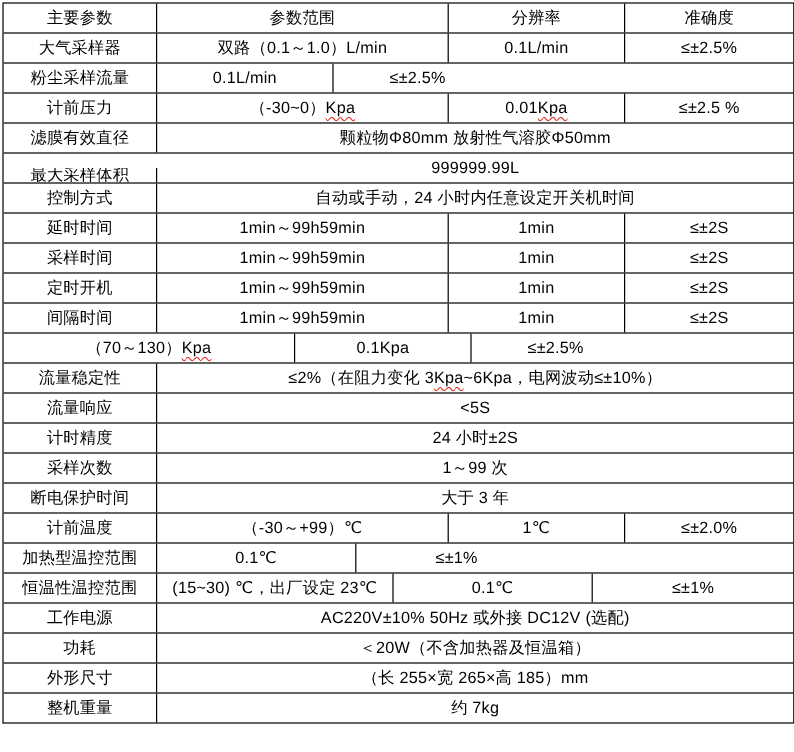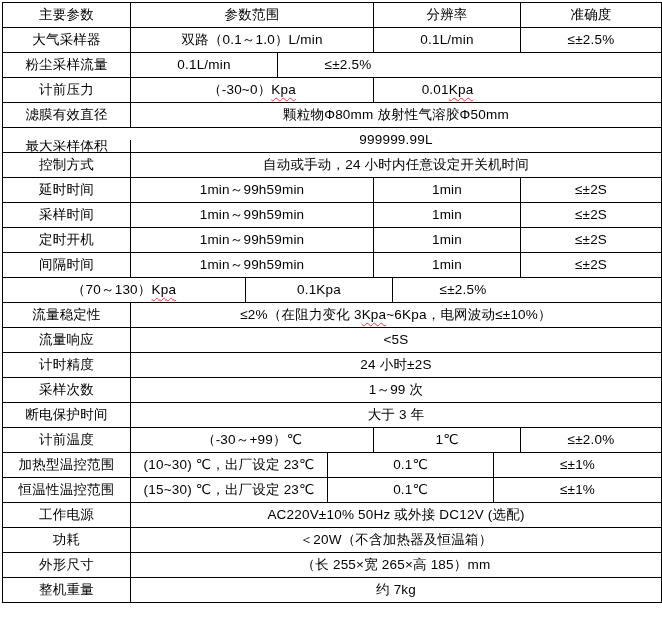--- a/index.html
+++ b/index.html
@@ -72,20 +72,21 @@
     </div>
     <div class="row">
       <div class="cell" style="width: 128px;">粉尘采样流量</div>
       <div class="cell" style="width: 147px;">0.1L/min</div>
       <div class="cell" style="width: 140px;">≤±2.5%</div>
     </div>
     <div class="row">
       <div class="cell" style="width: 128px;">计前压力</div>
       <div class="cell" style="width: 243px;">（-30~0）<span class="squiggle">Kpa</span></div>
       <div class="cell" style="width: 147px;">0.01 <span class="squiggle">Kpa</span></div>
+      <div class="cell" style="width: 140px;">≤±2.5 %</div>
     </div>
     <div class="row">
       <div class="cell" style="width: 128px;">滤膜有效直径</div>
       <div class="cell" style="width: 530px;">颗粒物Φ80mm 放射性气溶胶Φ50mm</div>
     </div>
     <div class="row">
       <div class="cell" style="width: 128px; margin-top: 12px;">最大采样体积</div>
       <div class="cell" style="width: 530px;">999999.99L</div>
     </div>
     <div class="row">
@@ -142,21 +143,20 @@
       <div class="cell" style="width: 530px;">大于 3 年</div>
     </div>
     <div class="row">
       <div class="cell" style="width: 128px;">计前温度</div>
       <div class="cell" style="width: 243px;">（-30～+99）℃</div>
       <div class="cell" style="width: 147px;">1℃</div>
       <div class="cell" style="width: 140px;">≤±2.0%</div>
     </div>
     <div class="row">
       <div class="cell" style="width: 128px;">加热型温控范围</div>
-      <div class="cell" style="width: 197px;">(10~30) ℃，出厂设定 23℃</div>
       <div class="cell" style="width: 166px;">0.1℃</div>
       <div class="cell" style="width: 167px;">≤±1%</div>
     </div>
     <div class="row">
       <div class="cell" style="width: 128px;">恒温性温控范围</div>
       <div class="cell" style="width: 197px;">(15~30) ℃，出厂设定 23℃</div>
       <div class="cell" style="width: 166px;">0.1℃</div>
       <div class="cell" style="width: 167px;">≤±1%</div>
     </div>
     <div class="row">

